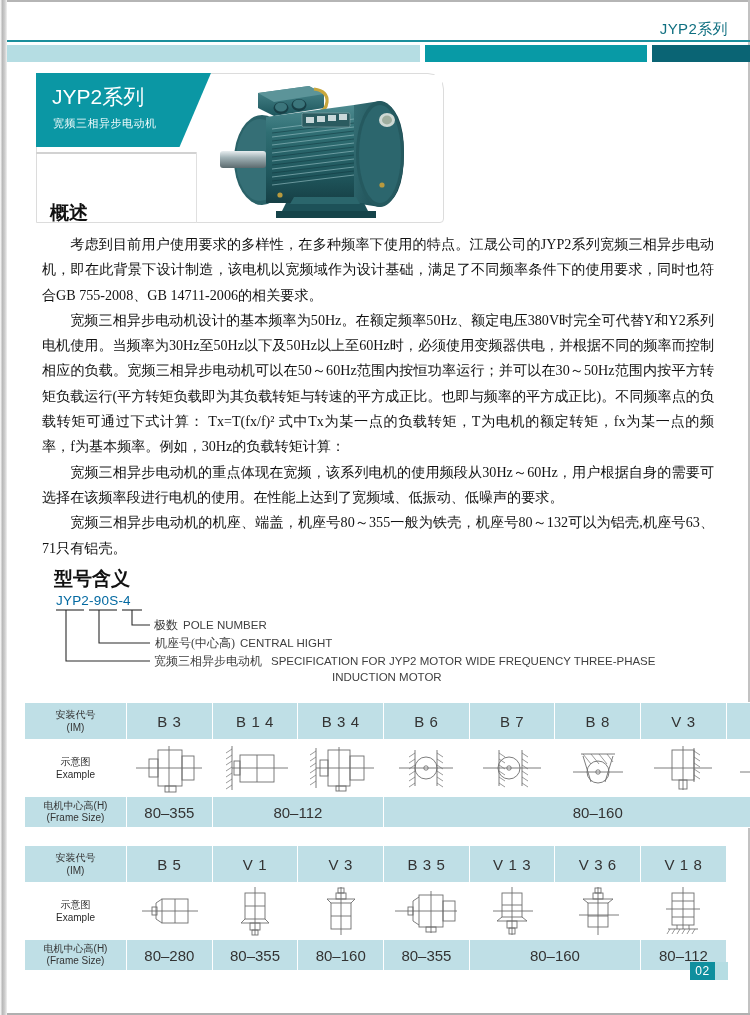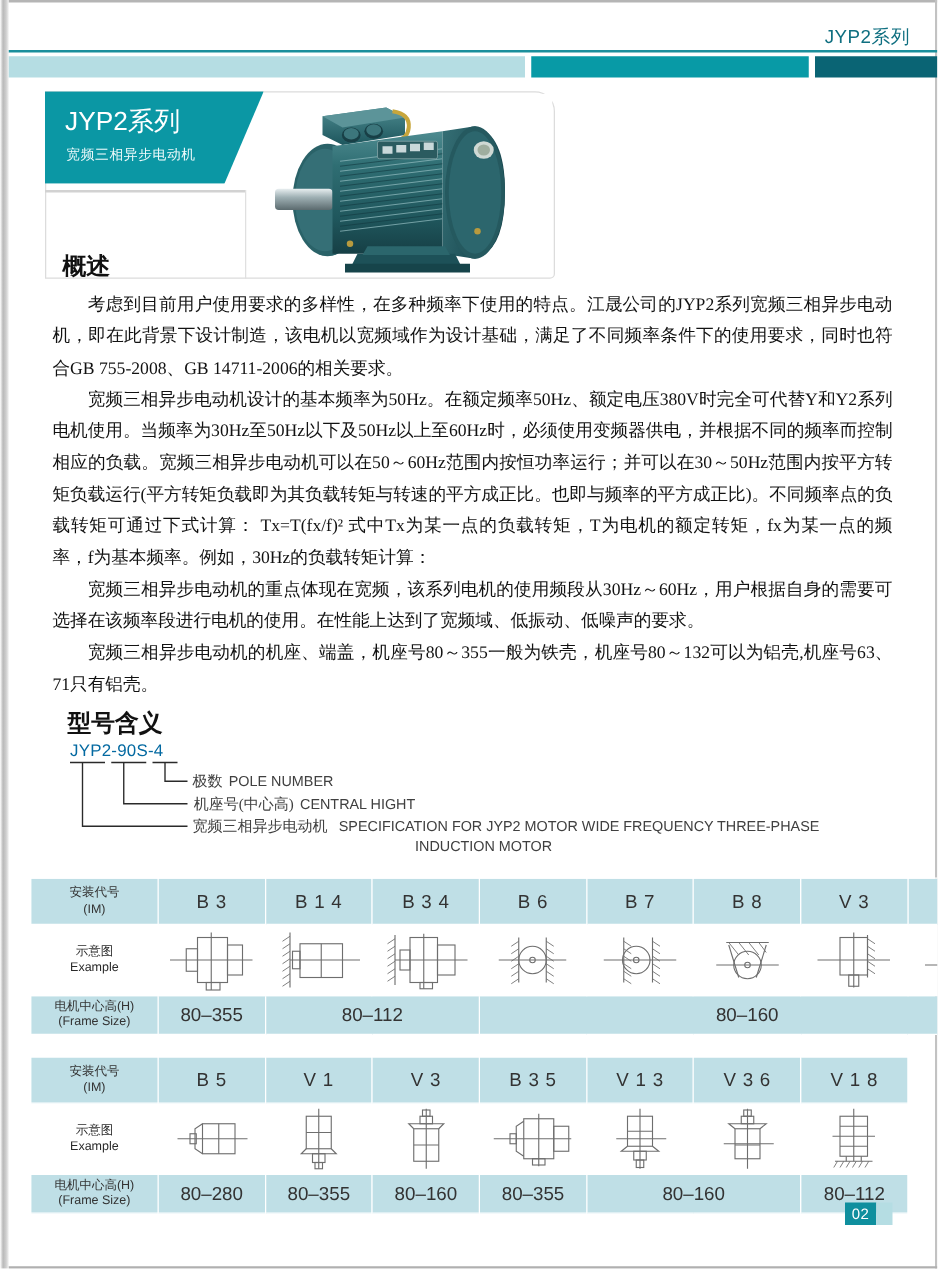--- a/index.html
+++ b/index.html
@@ -254,21 +254,21 @@
   .diag-holder {
     display: flex;
     align-items: center;
     justify-content: center;
     height: 56px;
   }
 
   
   .pageno {
     position: absolute;
-    right: 36px; bottom: 35px;
+    right: 22px; bottom: 35px;
     display: flex;
     align-items: stretch;
     height: 18px;
     justify-content: flex-end;
   }
   .pageno-num {
     background: #0f8f9e;
     color: #ffffff;
     font-family: "Liberation Sans", "DejaVu Sans", sans-serif;
     font-size: 12px;

